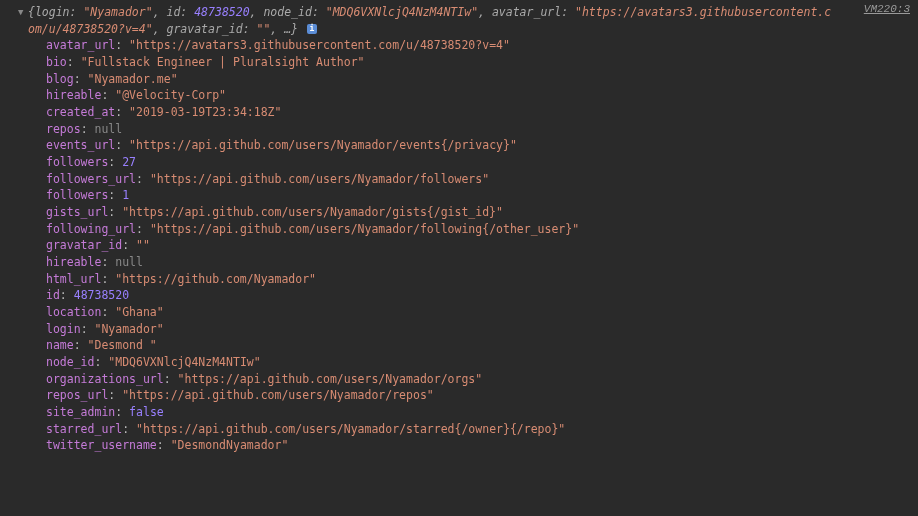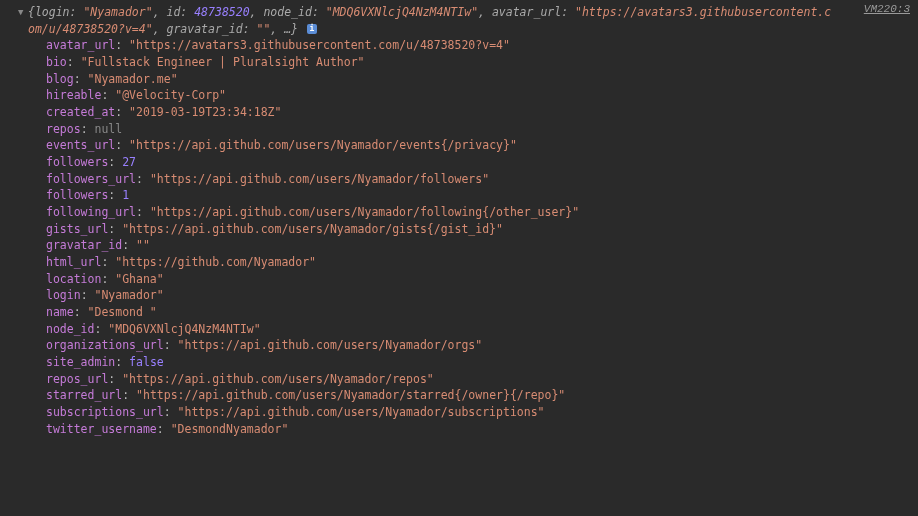--- a/index.html
+++ b/index.html
@@ -94,27 +94,28 @@
     <div class="prop"><span class="key">avatar_url</span><span class="colon">: </span><span class="string">"https://avatars3.githubusercontent.com/u/48738520?v=4"</span></div>
     <div class="prop"><span class="key">bio</span><span class="colon">: </span><span class="string">"Fullstack Engineer | Pluralsight Author"</span></div>
     <div class="prop"><span class="key">blog</span><span class="colon">: </span><span class="string">"Nyamador.me"</span></div>
     <div class="prop"><span class="key">hireable</span><span class="colon">: </span><span class="string">"@Velocity-Corp"</span></div>
     <div class="prop"><span class="key">created_at</span><span class="colon">: </span><span class="string">"2019-03-19T23:34:18Z"</span></div>
     <div class="prop"><span class="key">repos</span><span class="colon">: </span><span class="null">null</span></div>
     <div class="prop"><span class="key">events_url</span><span class="colon">: </span><span class="string">"https://api.github.com/users/Nyamador/events{/privacy}"</span></div>
     <div class="prop"><span class="key">followers</span><span class="colon">: </span><span class="number">27</span></div>
     <div class="prop"><span class="key">followers_url</span><span class="colon">: </span><span class="string">"https://api.github.com/users/Nyamador/followers"</span></div>
     <div class="prop"><span class="key">followers</span><span class="colon">: </span><span class="number">1</span></div>
+    <div class="prop"><span class="key">gists_url</span><span class="colon">: </span><span class="string">"https://api.github.com/users/Nyamador/gists{/gist_id}"</span></div>
     <div class="prop"><span class="key">following_url</span><span class="colon">: </span><span class="string">"https://api.github.com/users/Nyamador/following{/other_user}"</span></div>
-    <div class="prop"><span class="key">gists_url</span><span class="colon">: </span><span class="string">"https://api.github.com/users/Nyamador/gists{/gist_id}"</span></div>
     <div class="prop"><span class="key">gravatar_id</span><span class="colon">: </span><span class="string">""</span></div>
+    <div class="prop"><span class="key">hireable</span><span class="colon">: </span><span class="null">null</span></div>
     <div class="prop"><span class="key">html_url</span><span class="colon">: </span><span class="string">"https://github.com/Nyamador"</span></div>
+    <div class="prop"><span class="key">id</span><span class="colon">: </span><span class="number">48738520</span></div>
     <div class="prop"><span class="key">location</span><span class="colon">: </span><span class="string">"Ghana"</span></div>
     <div class="prop"><span class="key">login</span><span class="colon">: </span><span class="string">"Nyamador"</span></div>
     <div class="prop"><span class="key">name</span><span class="colon">: </span><span class="string">"Desmond "</span></div>
     <div class="prop"><span class="key">node_id</span><span class="colon">: </span><span class="string">"MDQ6VXNlcjQ4NzM4NTIw"</span></div>
     <div class="prop"><span class="key">organizations_url</span><span class="colon">: </span><span class="string">"https://api.github.com/users/Nyamador/orgs"</span></div>
+    <div class="prop"><span class="key">repos_url</span><span class="colon">: </span><span class="string">"https://api.github.com/users/Nyamador/repos"</span></div>
     <div class="prop"><span class="key">site_admin</span><span class="colon">: </span><span class="bool">false</span></div>
-    <div class="prop"><span class="key">repos_url</span><span class="colon">: </span><span class="string">"https://api.github.com/users/Nyamador/repos"</span></div>
     <div class="prop"><span class="key">starred_url</span><span class="colon">: </span><span class="string">"https://api.github.com/users/Nyamador/starred{/owner}{/repo}"</span></div>
-    <div class="prop"><span class="key">subscriptions_url</span><span class="colon">: </span><span class="string">"https://api.github.com/users/Nyamador/subscriptions"</span></div>
     <div class="prop"><span class="key">twitter_username</span><span class="colon">: </span><span class="string">"DesmondNyamador"</span></div>
   </div>
 
 </body></html>

